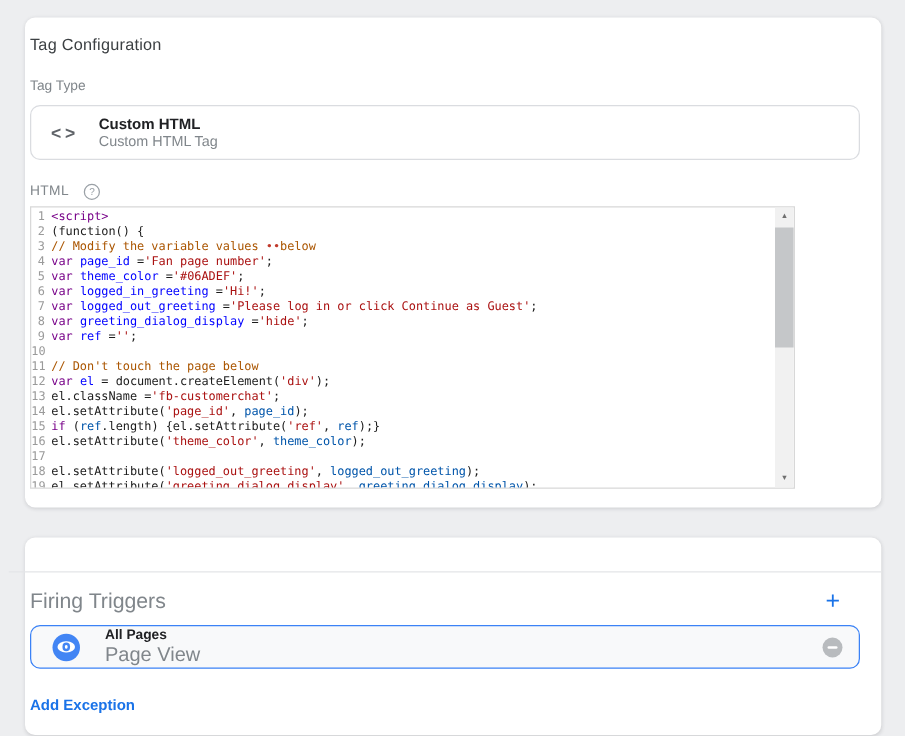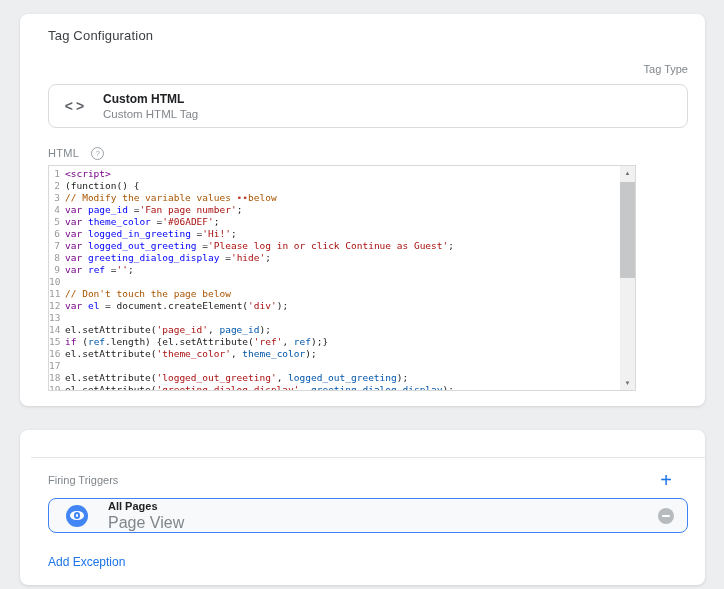--- a/index.html
+++ b/index.html
@@ -8,34 +8,33 @@
     background: #edeef0;
     font-family: "Liberation Sans", sans-serif;
     color: #202124;
     overflow: hidden;
   }
   .page { padding: 14px 19px 0 20px; }
   .card {
     background: #fff;
     border-radius: 8px;
     box-shadow: 0 1px 3px rgba(60,64,67,.16);
-    padding: 14px 17px 15px 28px;
+    padding: 14px 17px 15px 4px;
   }
   .card + .card { margin-top: 24px; }
   h2.section-title {
     font-size: 13px;
     font-weight: 400;
     color: #3c4043;
     letter-spacing: .2px;
   }
   .field-label {
     font-size: 11px;
     color: #80868b;
     margin-top: 20px;
-    text-align: right;
   }
   
   .tag-type-box {
     margin-top: 9px;
     border: 1px solid #dadce0;
     border-radius: 8px;
     height: 44px;
     display: flex;
     align-items: center;
     cursor: pointer;
@@ -134,21 +133,21 @@
     height: 1px;
     background: #e3e5e8;
     margin: 13px -17px 0 -17px;
   }
   .ft-row {
     margin-top: 13px;
     display: flex;
     align-items: center;
     justify-content: space-between;
   }
-  .ft-label { font-size: 11px; color: #80868b; }
+  .ft-label { font-size: 17px; color: #80868b; }
   .plus-btn {
     color: #1a73e8;
     font-size: 20px;
     font-weight: 300;
     line-height: 18px;
     margin-right: 16px;
     cursor: pointer;
   }
   .trigger-row {
     margin-top: 9px;
@@ -204,21 +203,21 @@
     display: flex;
     align-items: center;
     justify-content: center;
     cursor: pointer;
   }
   .minus-bar { width: 8px; height: 2px; background: #fff; border-radius: 1px; }
   .add-exception {
     display: inline-block;
     margin-top: 22px;
     font-size: 12px;
-    font-weight: 400;
+    font-weight: 700;
     color: #1a73e8;
     cursor: pointer;
     text-decoration: none;
   }
 </style>
 </head>
 <body>
 
 <div class="page">
 
@@ -247,21 +246,21 @@
           <div class="cm-line"><span class="cm-gutter">3</span><span class="cm-code"><span class="tk-com">// Modify the variable values </span><span class="tk-dots">••</span><span class="tk-com">below</span></span></div>
           <div class="cm-line"><span class="cm-gutter">4</span><span class="cm-code"><span class="tk-kw">var</span><span class="tk-plain"> </span><span class="tk-def">page_id</span><span class="tk-plain"> =</span><span class="tk-str">'Fan page number'</span><span class="tk-plain">;</span></span></div>
           <div class="cm-line"><span class="cm-gutter">5</span><span class="cm-code"><span class="tk-kw">var</span><span class="tk-plain"> </span><span class="tk-def">theme_color</span><span class="tk-plain"> =</span><span class="tk-str">'#06ADEF'</span><span class="tk-plain">;</span></span></div>
           <div class="cm-line"><span class="cm-gutter">6</span><span class="cm-code"><span class="tk-kw">var</span><span class="tk-plain"> </span><span class="tk-def">logged_in_greeting</span><span class="tk-plain"> =</span><span class="tk-str">'Hi!'</span><span class="tk-plain">;</span></span></div>
           <div class="cm-line"><span class="cm-gutter">7</span><span class="cm-code"><span class="tk-kw">var</span><span class="tk-plain"> </span><span class="tk-def">logged_out_greeting</span><span class="tk-plain"> =</span><span class="tk-str">'Please log in or click Continue as Guest'</span><span class="tk-plain">;</span></span></div>
           <div class="cm-line"><span class="cm-gutter">8</span><span class="cm-code"><span class="tk-kw">var</span><span class="tk-plain"> </span><span class="tk-def">greeting_dialog_display</span><span class="tk-plain"> =</span><span class="tk-str">'hide'</span><span class="tk-plain">;</span></span></div>
           <div class="cm-line"><span class="cm-gutter">9</span><span class="cm-code"><span class="tk-kw">var</span><span class="tk-plain"> </span><span class="tk-def">ref</span><span class="tk-plain"> =</span><span class="tk-str">''</span><span class="tk-plain">;</span></span></div>
           <div class="cm-line"><span class="cm-gutter">10</span><span class="cm-code"></span></div>
           <div class="cm-line"><span class="cm-gutter">11</span><span class="cm-code"><span class="tk-com">// Don't touch the page below</span></span></div>
           <div class="cm-line"><span class="cm-gutter">12</span><span class="cm-code"><span class="tk-kw">var</span><span class="tk-plain"> </span><span class="tk-def">el</span><span class="tk-plain"> = document.createElement(</span><span class="tk-str">'div'</span><span class="tk-plain">);</span></span></div>
-          <div class="cm-line"><span class="cm-gutter">13</span></div>
+          <div class="cm-line"><span class="cm-gutter">13</span><span class="cm-code"><span class="tk-plain">el.className =</span><span class="tk-str">'fb-customerchat'</span><span class="tk-plain">;</span></span></div>
           <div class="cm-line"><span class="cm-gutter">14</span><span class="cm-code"><span class="tk-plain">el.setAttribute(</span><span class="tk-str">'page_id'</span><span class="tk-plain">, </span><span class="tk-var2">page_id</span><span class="tk-plain">);</span></span></div>
           <div class="cm-line"><span class="cm-gutter">15</span><span class="cm-code"><span class="tk-kw">if</span><span class="tk-plain"> (</span><span class="tk-var2">ref</span><span class="tk-plain">.length) {el.setAttribute(</span><span class="tk-str">'ref'</span><span class="tk-plain">, </span><span class="tk-var2">ref</span><span class="tk-plain">);}</span></span></div>
           <div class="cm-line"><span class="cm-gutter">16</span><span class="cm-code"><span class="tk-plain">el.setAttribute(</span><span class="tk-str">'theme_color'</span><span class="tk-plain">, </span><span class="tk-var2">theme_color</span><span class="tk-plain">);</span></span></div>
           <div class="cm-line"><span class="cm-gutter">17</span></div>
           <div class="cm-line"><span class="cm-gutter">18</span><span class="cm-code"><span class="tk-plain">el.setAttribute(</span><span class="tk-str">'logged_out_greeting'</span><span class="tk-plain">, </span><span class="tk-var2">logged_out_greeting</span><span class="tk-plain">);</span></span></div>
           <div class="cm-line"><span class="cm-gutter">19</span><span class="cm-code"><span class="tk-plain">el.setAttribute(</span><span class="tk-str">'greeting_dialog_display'</span><span class="tk-plain">, </span><span class="tk-var2">greeting_dialog_display</span><span class="tk-plain">);</span></span></div>
         </div>
       <div class="scrollbar">
         <div class="sb-arrow up">▲</div>
         <div class="sb-thumb"></div>

